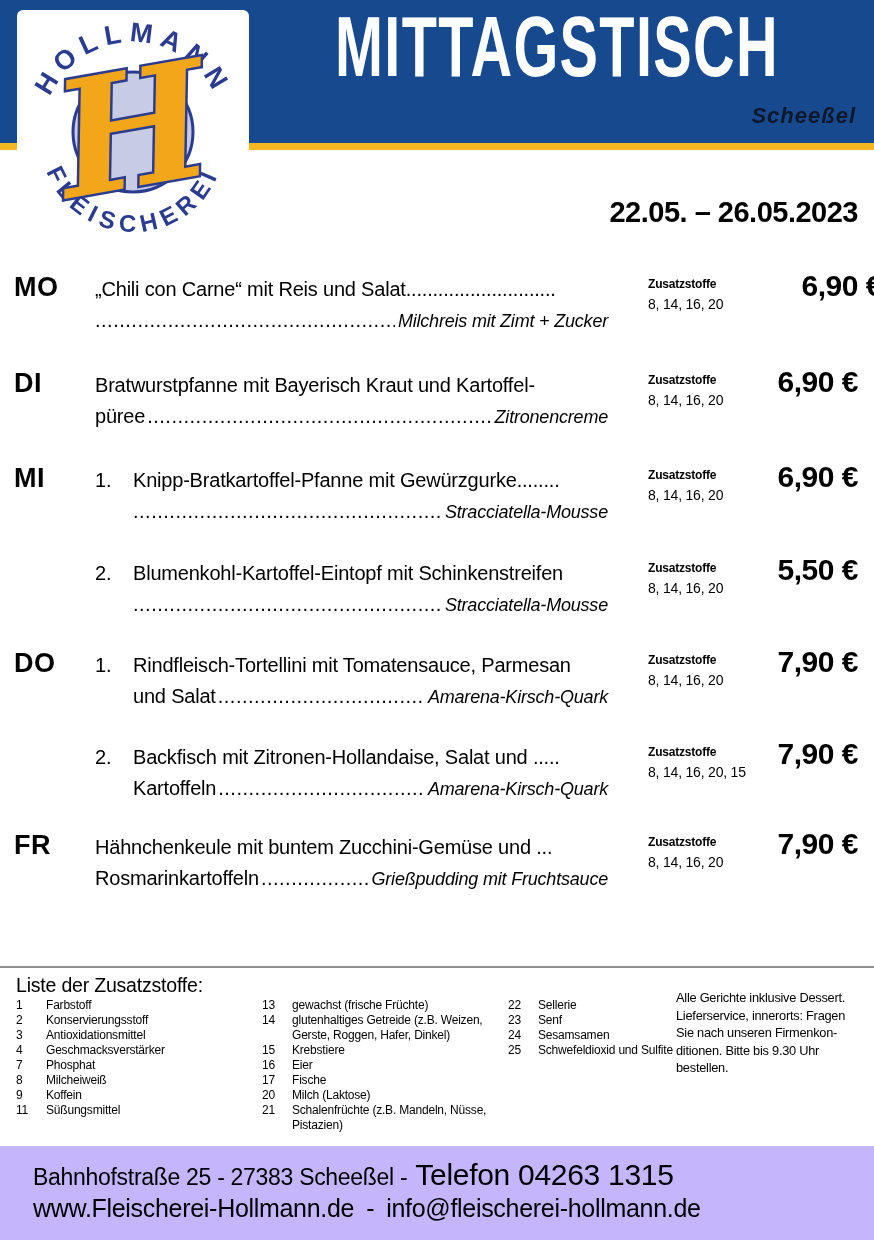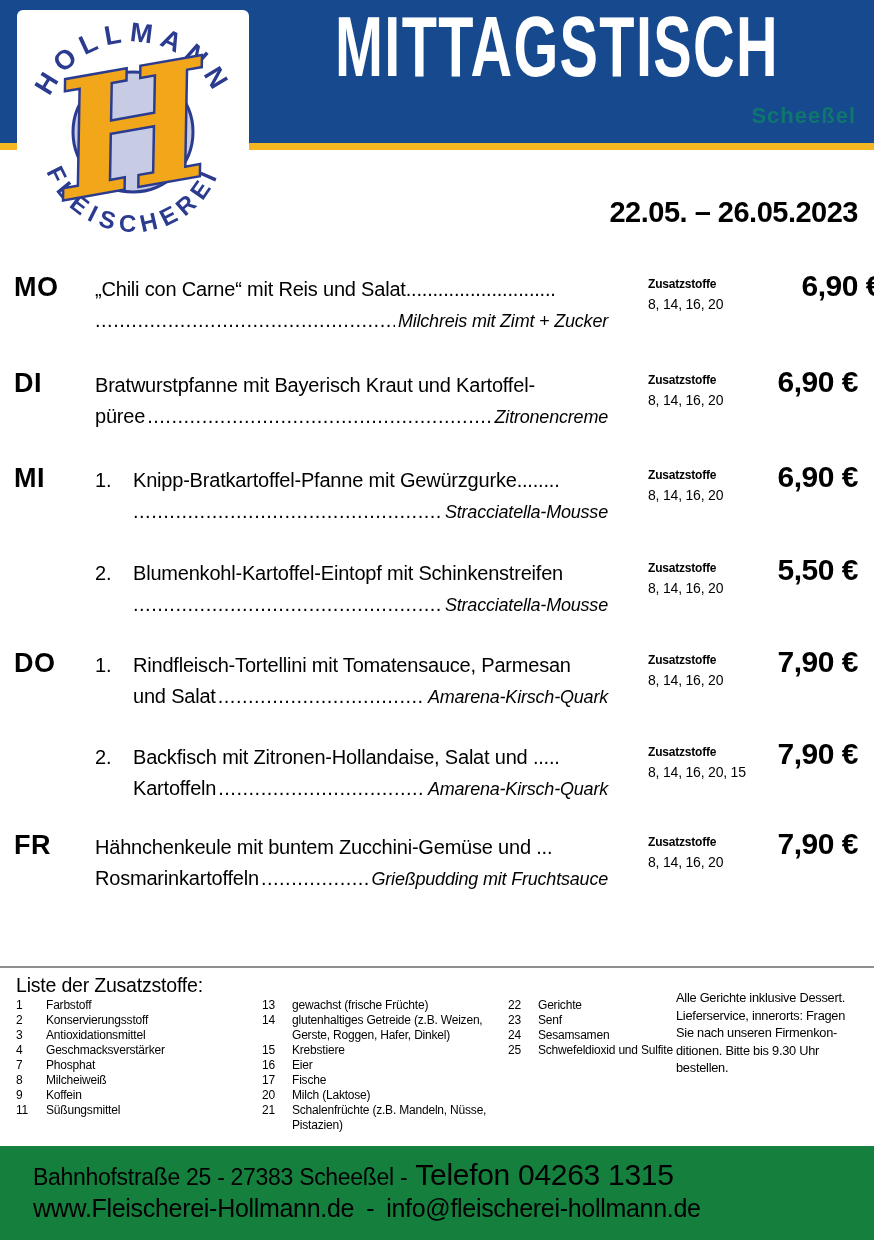--- a/index.html
+++ b/index.html
@@ -23,21 +23,21 @@
   }
 
   .main-title {
     position: absolute; left: 335px; top: 3px; z-index: 2;
     font-size: 86px; font-weight: bold; color: #ffffff;
     line-height: 86px; letter-spacing: 2px; white-space: nowrap;
     transform: scaleX(0.67); transform-origin: left top;
   }
   .subtitle {
     position: absolute; right: 18px; top: 103px; z-index: 2;
-    font-size: 22px; font-weight: bold; color: #0f766e; letter-spacing: 1px;
+    font-size: 22px; font-weight: bold; color: #0f172a; letter-spacing: 1px; font-style: italic;
   }
   .date-range {
     position: absolute; right: 16px; top: 196px;
     font-size: 29px; font-weight: bold; letter-spacing: -0.5px;
   }
 
   
   .row { position: absolute; left: 0; width: 874px; height: 72px; }
   .row .day {
     position: absolute; left: 14px; top: 0;
@@ -68,21 +68,21 @@
   .add-item { display: flex; font-size: 12px; line-height: 15px; letter-spacing: -0.2px; }
   .add-num { width: 30px; flex-shrink: 0; }
   .add-label div { white-space: nowrap; }
   .note {
     position: absolute; left: 676px; top: 989px; width: 190px;
     font-size: 12.8px; line-height: 17.6px; letter-spacing: -0.25px;
   }
   .note div { white-space: nowrap; }
 
   
-  .footer { position: absolute; left: 0; top: 1146px; width: 874px; height: 94px; background: #15803d; }
+  .footer { position: absolute; left: 0; top: 1146px; width: 874px; height: 94px; background: #c4b5fd; }
   .f1 { position: absolute; left: 33px; top: 12px; display: flex; align-items: baseline; white-space: nowrap; }
   .f1-address { font-size: 23px; letter-spacing: -0.3px; }
   .f1-phone { font-size: 30px; margin-left: 8px; letter-spacing: -0.3px; }
   .f2 { position: absolute; left: 33px; top: 48px; font-size: 25px; letter-spacing: -0.3px; white-space: nowrap; }
   .f2 .sep2 { margin: 0 12px; }
 </style>
 </head>
 <body>
 
 <div class="page">
@@ -342,21 +342,21 @@
         <div class="add-label">
           <div>Schalenfrüchte (z.B. Mandeln, Nüsse,</div>
           <div>Pistazien)</div>
         </div>
       </div>
     </div>
   <div class="add-col c3">
       <div class="add-item">
         <span class="add-num">22</span>
         <div class="add-label">
-          <div>Gerichte</div>
+          <div>Sellerie</div>
         </div>
       </div>
       <div class="add-item">
         <span class="add-num">23</span>
         <div class="add-label">
           <div>Senf</div>
         </div>
       </div>
       <div class="add-item">
         <span class="add-num">24</span>

